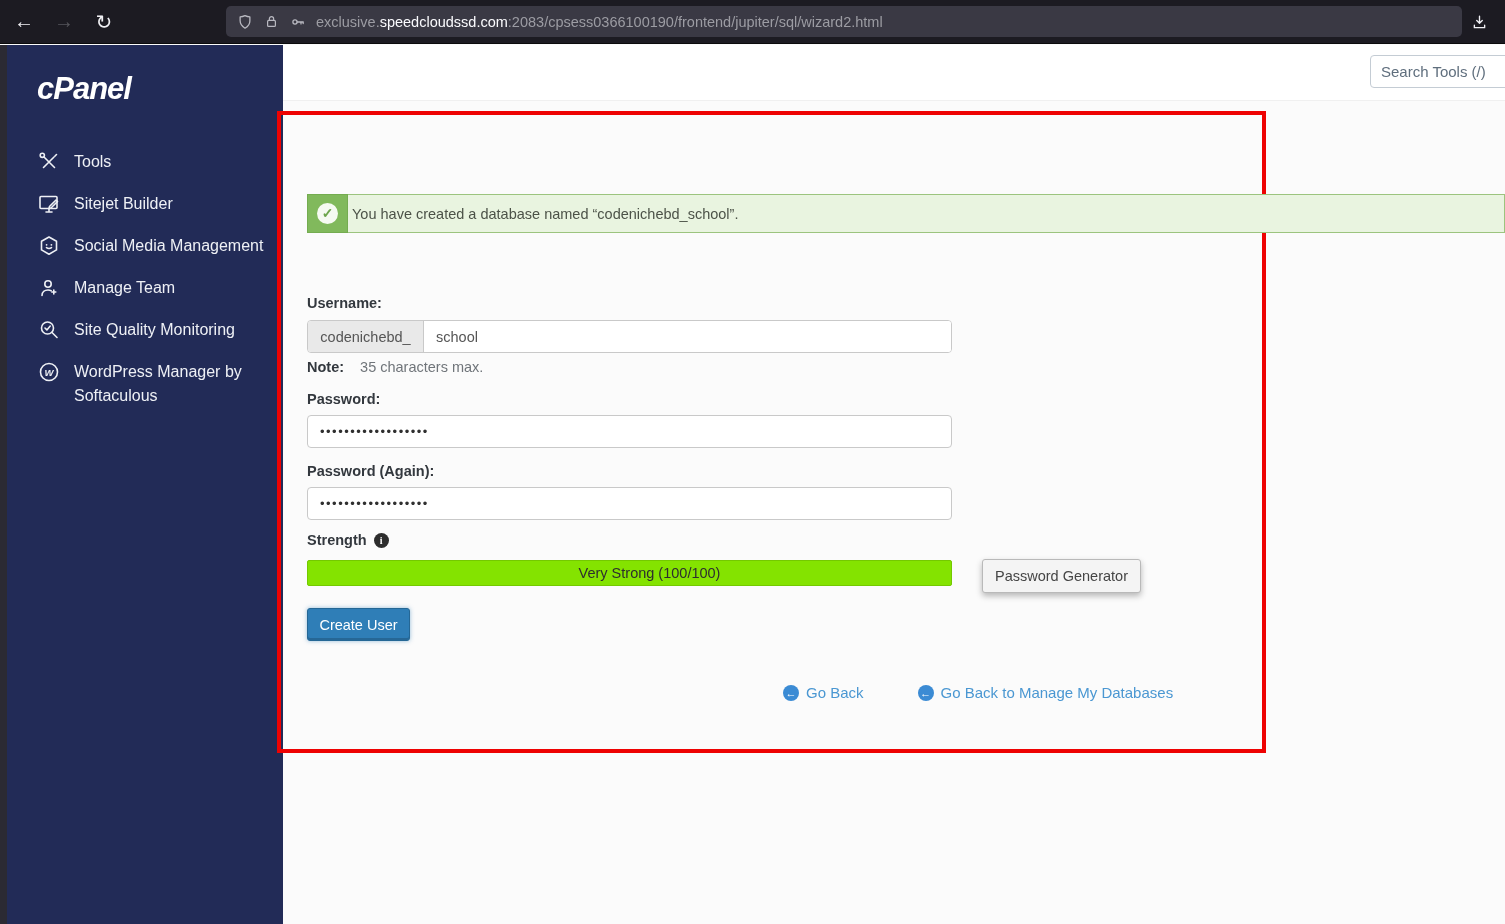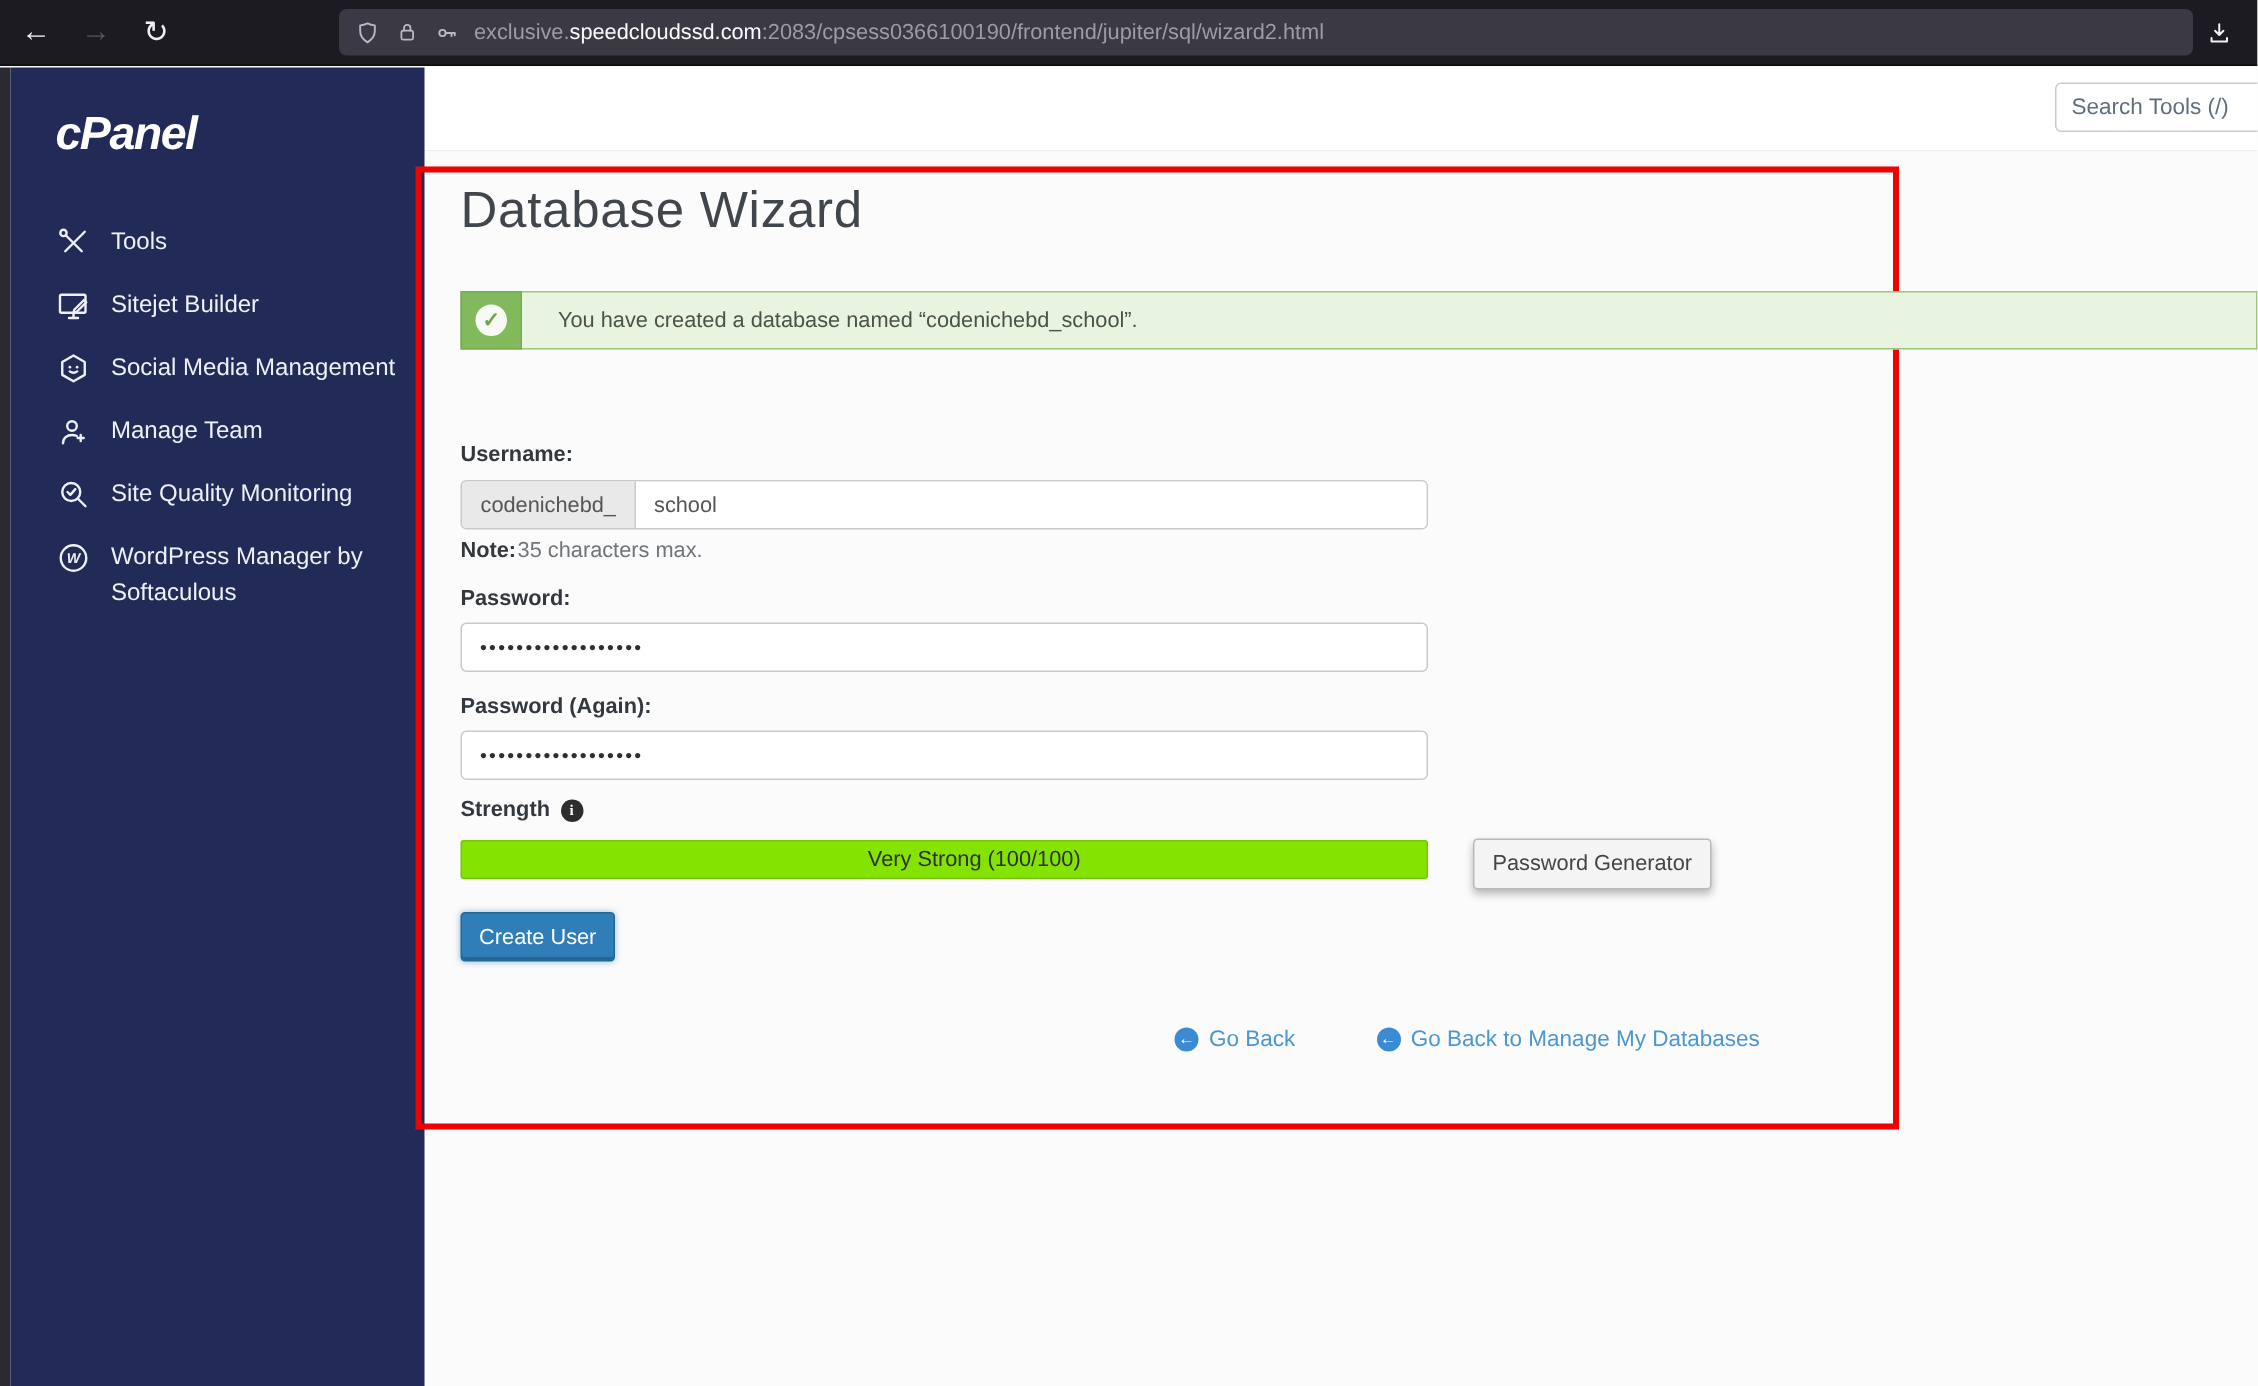--- a/index.html
+++ b/index.html
@@ -54,38 +54,38 @@
 
   .alert { position:absolute; left:24px; top:93px; width:1198px; height:39px;
            display:flex; align-items:stretch; z-index:6; }
   .alert .icon-cell { flex:none; width:41px; background:#81b95c;
                       border:1px solid #74ac50; display:flex; align-items:center;
                       justify-content:center; }
   .check-circle { width:21px; height:21px; border-radius:50%; background:#f6faf2;
                   color:#6da54c; font-size:14px; font-weight:bold; text-align:center;
                   line-height:21px; }
   .alert .msg-cell { flex:1; background:#e9f4e0; border:1px solid #9cc47e; border-left:none;
-                     display:flex; align-items:center; padding-left:24px;
+                     display:flex; align-items:center; padding-left:4px;
                      font-size:14.5px; color:#4c5248; }
 
   .step-heading { position:absolute; left:24px; top:151px; font-size:24px;
                   font-weight:bold; color:#33383e; }
   .fld-label { position:absolute; left:24px; font-size:14.5px; font-weight:bold; color:#33383e; }
 
   .input-group { position:absolute; left:24px; top:219px; width:645px; height:33px;
                  display:flex; border:1px solid #c9c9c9; border-radius:4px;
                  background:#fff; overflow:hidden; }
   .input-group .addon { flex:none; width:116px; background:#e9e9e9;
                         border-right:1px solid #c9c9c9; font-size:14.5px; color:#555;
                         display:flex; align-items:center; justify-content:center; }
   .input-group input { flex:1; border:none; outline:none; font-size:14.5px; color:#555;
                        padding:0 12px; font-family:"Liberation Sans", sans-serif; background:#fff; }
 
   .note-line { position:absolute; left:24px; top:258px; font-size:14.5px; color:#70757a; }
-  .note-line b { color:#33383e; margin-right:1px; }
+  .note-line b { color:#33383e; margin-right:16px; }
 
   .txt-input { position:absolute; left:24px; width:645px; height:33px;
                border:1px solid #c9c9c9; border-radius:4px; background:#fff;
                font-size:13px; color:#2f2f2f; letter-spacing:1.5px; padding:0 12px;
                font-family:"Liberation Sans", sans-serif; outline:none; }
 
   .strength-row { position:absolute; left:24px; top:431px; display:flex;
                   align-items:center; gap:7px; }
   .strength-row .s-lbl { font-size:14.5px; font-weight:bold; color:#33383e; }
   .info-circle { width:15px; height:15px; border-radius:50%; background:#2d2d2d;
@@ -210,21 +210,20 @@
     </li>
   </ul>
 </div>
 
 <div class="header">
   <input class="search-tools" type="text" placeholder="Search Tools (/)" style="">
 </div>
 
 <div class="content">
 
-  <div class="page-title">Database Wizard</div>
 
   <div class="alert">
     <div class="icon-cell">
       <div class="check-circle">✓</div>
     </div>
     <div class="msg-cell">You have created a database named “codenichebd_school”.</div>
   </div>
 
 
   <div class="fld-label" style="top:194px;">Username:</div>

